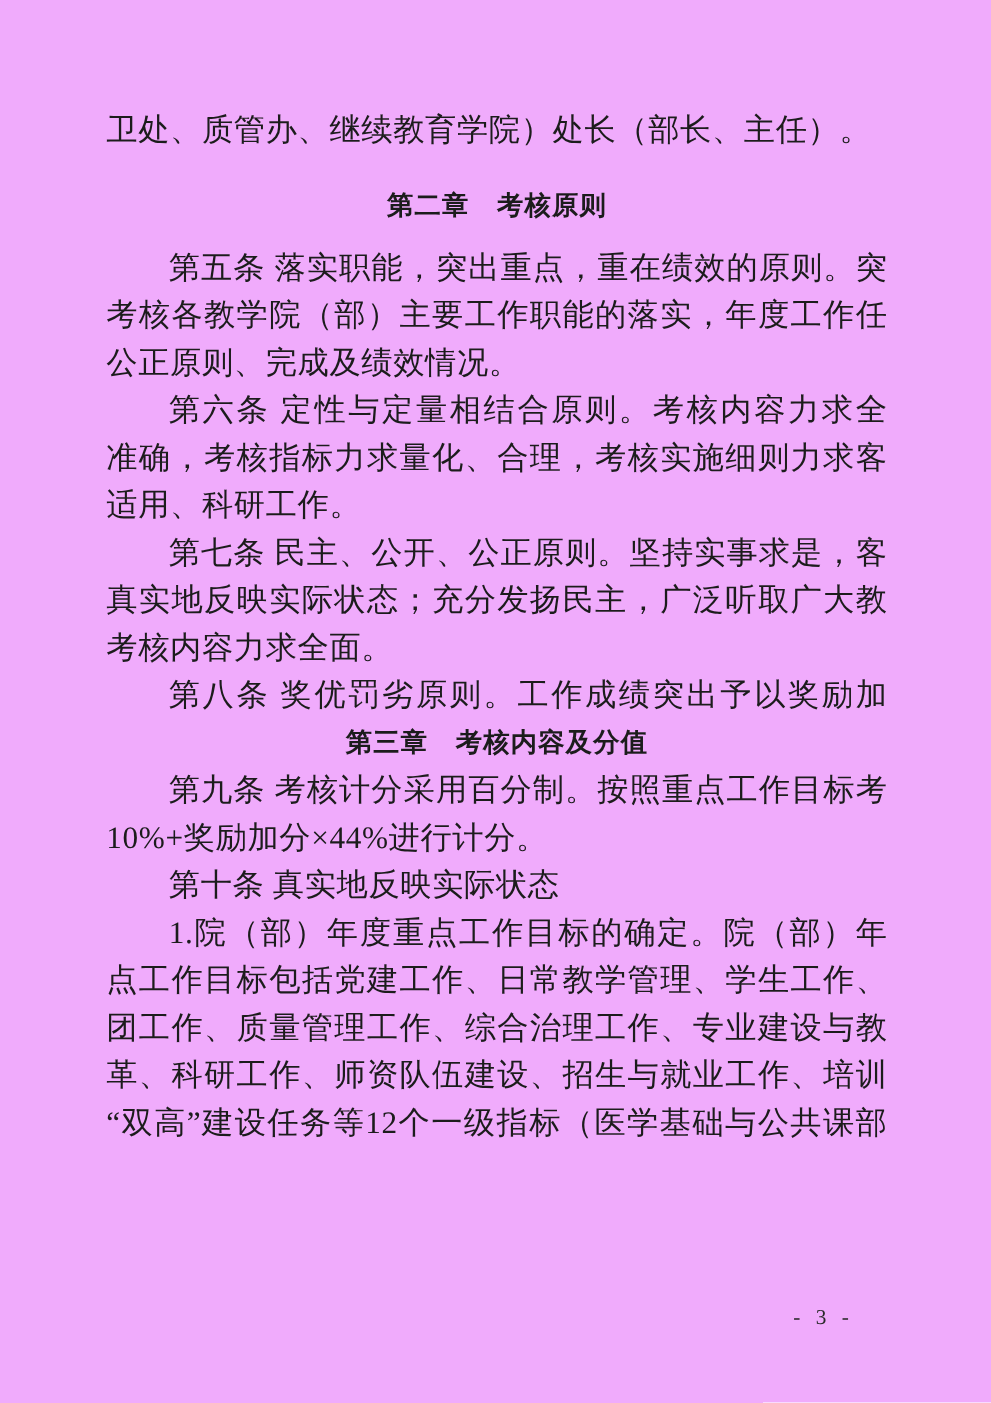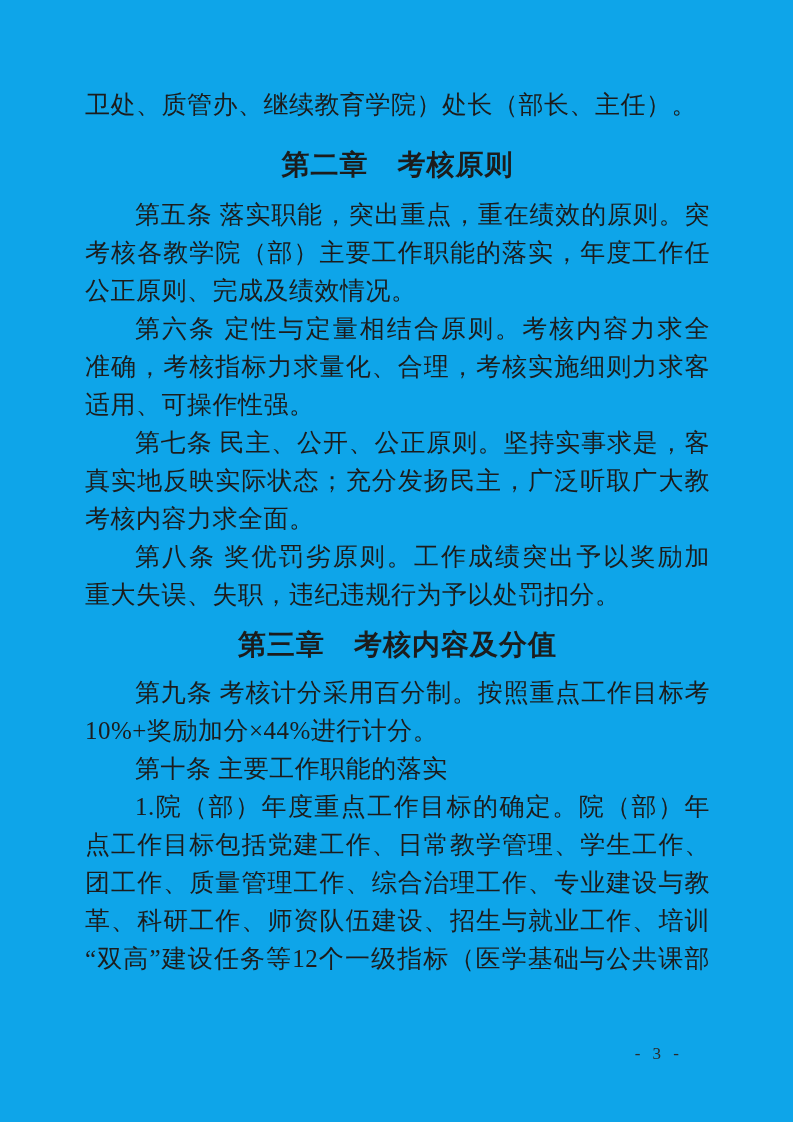--- a/index.html
+++ b/index.html
@@ -4,21 +4,21 @@
 <style>
   html, body {
     margin: 0;
     padding: 0;
     background: #ffffff;
   }
   .page {
     position: relative;
     width: 793px;
     height: 1122px;
-    background: #0ea5e9;
+    background: #f0abfc;
     overflow: hidden;
     font-family: "Liberation Serif", "DejaVu Serif", serif;
     color: #1c1c1c;
   }
   .content {
     position: absolute;
     left: 85px;
     top: 86px;
     width: 625px;
   }
@@ -34,21 +34,21 @@
     text-align: justify;
     text-align-last: justify;
     text-justify: inter-character;
   }
   .line.indent {
     text-indent: 2em;
   }
   .heading {
     font-family: "Liberation Sans", "DejaVu Sans", sans-serif;
     font-weight: 700;
-    font-size: 28px;
+    font-size: 21px;
     height: 38px;
     line-height: 38px;
     text-align: center;
     letter-spacing: 1px;
   }
   .content > .heading:nth-child(2) {
     margin: 22px 0 12px 0;
   }
   .content > .heading:nth-child(14) {
     margin: 12px 0 10px 0;
@@ -68,30 +68,29 @@
 
 <div class="page">
   <div class="content">
       <div class="line">卫处、质管办、继续教育学院）处长（部长、主任）。</div>
       <div class="heading">第二章　考核原则</div>
       <div class="line fill indent">第五条 落实职能，突出重点，重在绩效的原则。突出</div>
       <div class="line fill">考核各教学院（部）主要工作职能的落实，年度工作任务的</div>
       <div class="line">公正原则、完成及绩效情况。</div>
       <div class="line fill indent">第六条 定性与定量相结合原则。考核内容力求全面、</div>
       <div class="line fill">准确，考核指标力求量化、合理，考核实施细则力求客观、</div>
-      <div class="line">适用、可操作性强。</div>
+      <div class="line">适用、科研工作。</div>
       <div class="line fill indent">第七条 民主、公开、公正原则。坚持实事求是，客观</div>
       <div class="line fill">真实地反映实际状态；充分发扬民主，广泛听取广大教职工</div>
       <div class="line">考核内容力求全面。</div>
       <div class="line fill indent">第八条 奖优罚劣原则。工作成绩突出予以奖励加分，</div>
-      <div class="line">重大失误、失职，违纪违规行为予以处罚扣分。</div>
       <div class="heading">第三章　考核内容及分值</div>
       <div class="line fill indent">第九条 考核计分采用百分制。按照重点工作目标考核</div>
       <div class="line">10%+奖励加分×44%进行计分。</div>
-      <div class="line indent">第十条 主要工作职能的落实</div>
+      <div class="line indent">第十条 真实地反映实际状态</div>
       <div class="line fill indent">1.院（部）年度重点工作目标的确定。院（部）年度重</div>
       <div class="line fill">点工作目标包括党建工作、日常教学管理、学生工作、共青</div>
       <div class="line fill">团工作、质量管理工作、综合治理工作、专业建设与教学改</div>
       <div class="line fill">革、科研工作、师资队伍建设、招生与就业工作、培训工作、</div>
       <div class="line fill">“双高”建设任务等12个一级指标（医学基础与公共课部和</div>
     </div>
   <div class="page-number">- 3 -</div>
 </div>
 
 </body></html>

